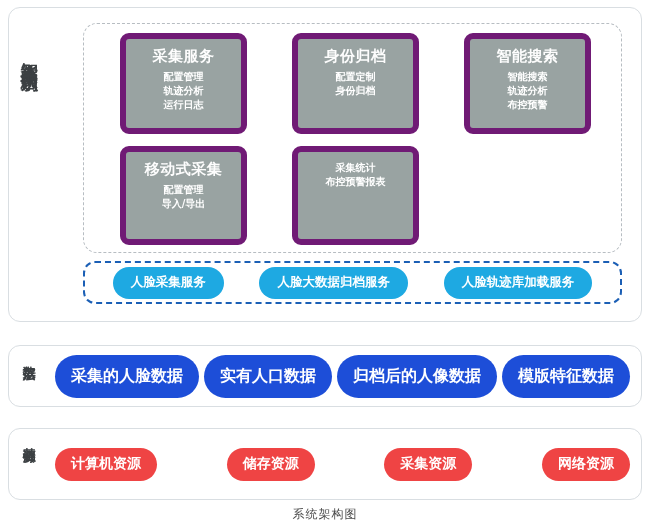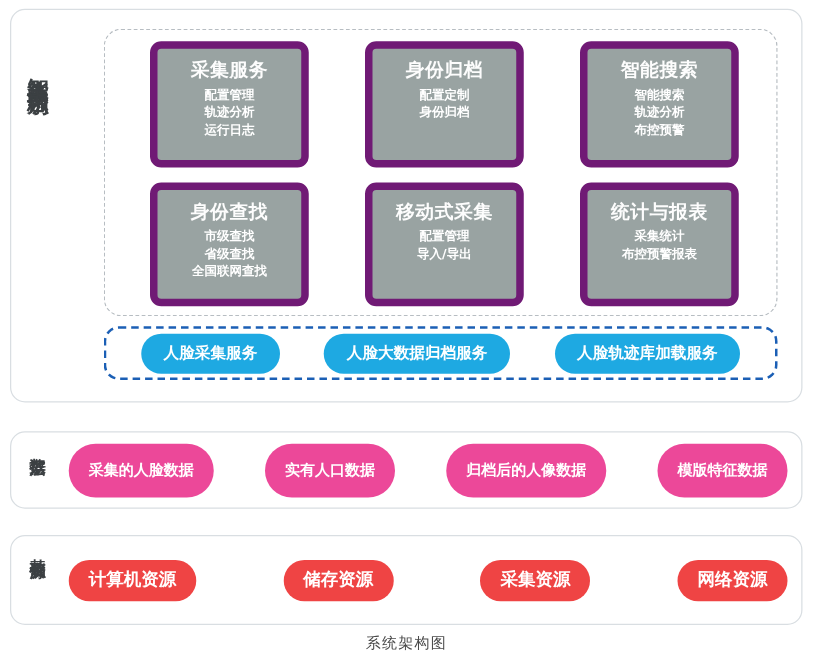--- a/index.html
+++ b/index.html
@@ -138,24 +138,24 @@
     box-sizing: border-box;
     font-weight: 700;
   }
   .pill-cyan {
     background: #1ea9e2;
     height: 29px;
     padding: 16px 18px;
     font-size: 12.5px;
   }
   .pill-blue {
-    background: #ec4899;
+    background: #1d4ed8;
     height: 43px;
     padding: 0 16px;
-    font-size: 12px;
+    font-size: 16px;
   }
   .pill-navy {
     background: #ef4444;
     height: 33px;
     padding: 0 16px;
     font-size: 14px;
   }
 
   
   #data-layer {
@@ -253,39 +253,30 @@
 
   <div class="gbox">
     <div class="gtitle">智能搜索</div>
     <div class="glines">
       <div>智能搜索</div>
       <div>轨迹分析</div>
       <div>布控预警</div>
     </div>
   </div>
 
-  <div class="gbox">
-    <div class="gtitle">身份查找</div>
-    <div class="glines">
-      <div>市级查找</div>
-      <div>省级查找</div>
-      <div>全国联网查找</div>
-    </div>
-  </div>
 
   <div class="gbox">
     <div class="gtitle">移动式采集</div>
     <div class="glines">
       <div>配置管理</div>
       <div>导入/导出</div>
     </div>
   </div>
 
   <div class="gbox">
-    <div class="gtitle">统计与报表</div>
     <div class="glines">
       <div>采集统计</div>
       <div>布控预警报表</div>
     </div>
   </div>
 
 </div>
 
 <div id="service-frame"></div>
 <div class="service-row">

